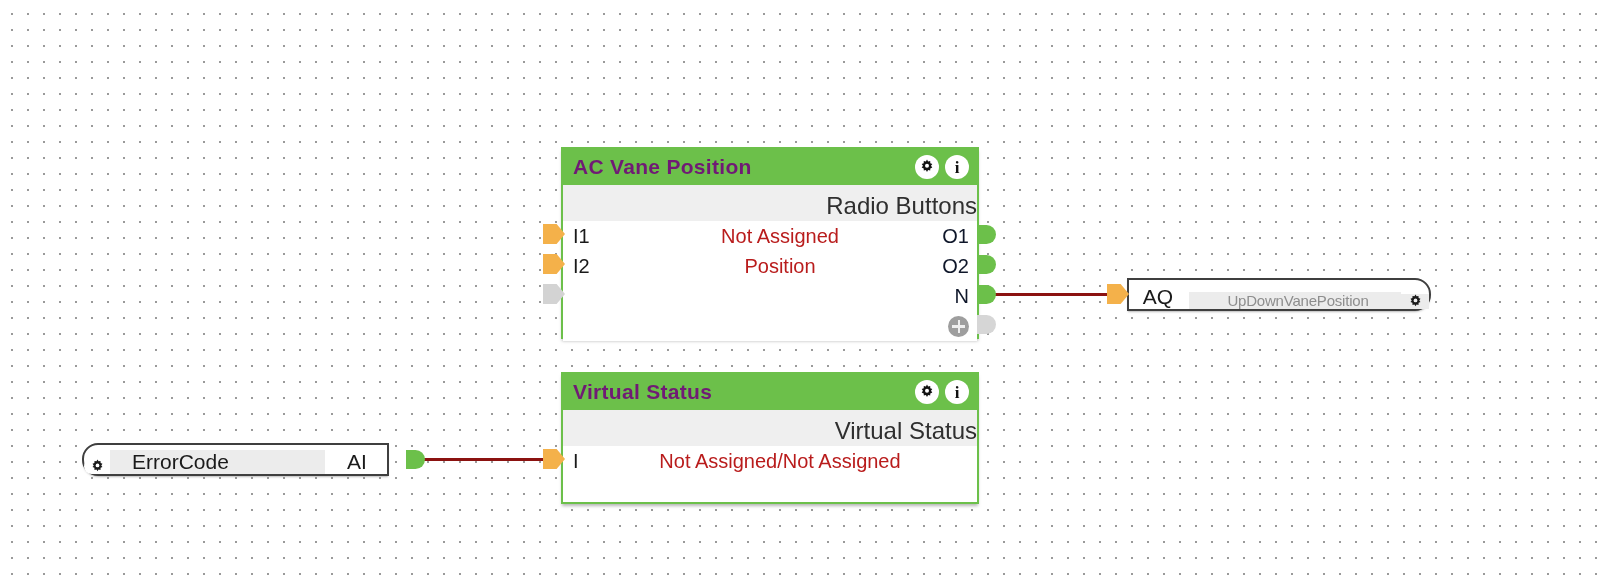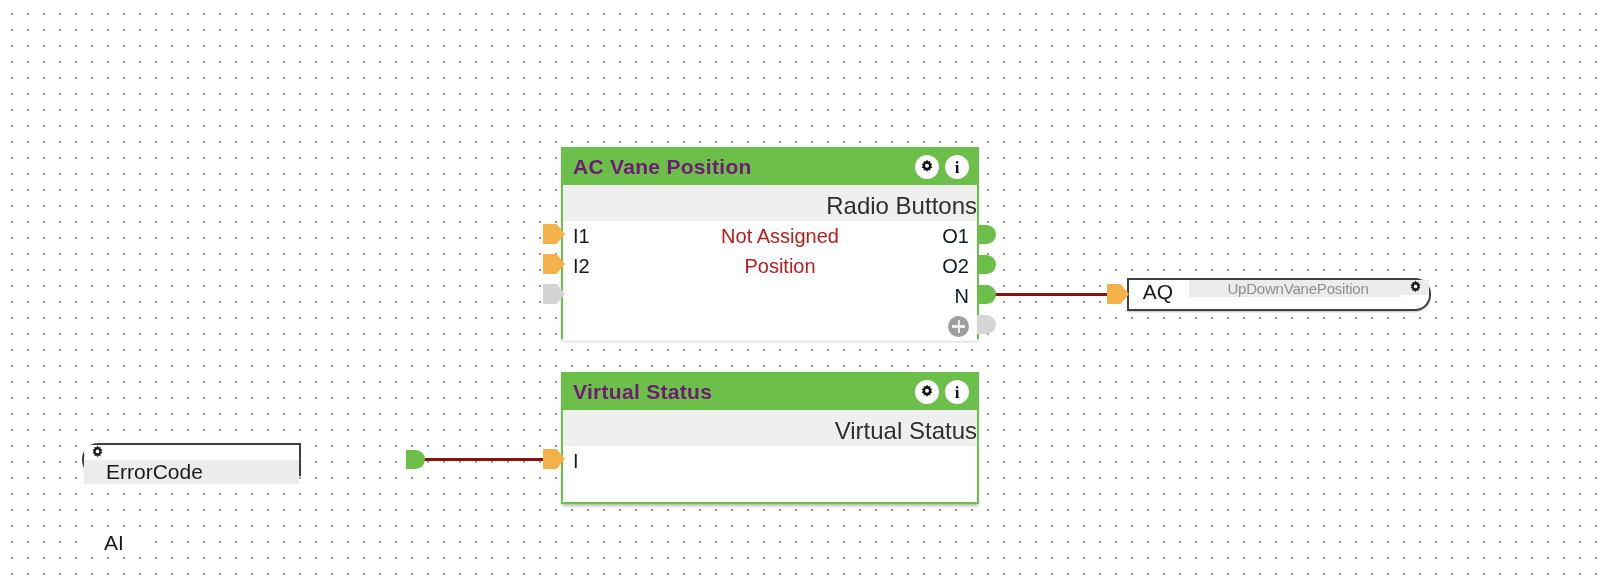--- a/index.html
+++ b/index.html
@@ -141,29 +141,29 @@
     width: 19px; height: 19px;
     background: #6cc04a;
     border-radius: 0 50% 50% 0;
   }
   .out-bullet.grey { background: #d6d6d6; }
 
   
   .pill {
     position: absolute;
     display: flex;
-    align-items: flex-start;
+    align-items: flex-end;
     height: 32px;
     border: 2px solid #3f3f3f;
     box-sizing: border-box;
     background: #ffffff;
     z-index: 5;
     box-shadow: 0 2px 2px -1px rgba(120,120,120,0.5);
   }
-  .pill.round-left  { border-radius: 16px 0 0 16px; flex-direction: column; }
+  .pill.round-left  { border-radius: 16px 0 0 16px; }
   .pill.round-right { border-radius: 0 16px 16px 0; }
   .pill-seg {
     display: flex;
     align-items: center;
     justify-content: center;
     padding: 0 10px;
     box-sizing: border-box;
   }
   .pill-seg.code {
     background: #ffffff;
@@ -312,20 +312,21 @@
         <div class="circ-icon">
           <span class="info-glyph">i</span>
         </div>
       </div>
     </div>
 
     <div class="node-subtitle">Virtual Status</div>
 
     <div class="port-row">
       <span class="port-in-label">I</span>
+      <span class="port-mid">Not Assigned/Not Assigned</span>
       <span class="port-out-label"></span>
     </div>
   </div>
 
   <div class="pill round-left" style="left:82px; top:443px; height:33px;">
     <div class="gear-slot left-cap">
       <svg width="15" height="15" viewBox="0 0 16 16" aria-hidden="true">
         <path fill="#1a1a1a" d="M8 0.6l1.1 1.9 2.1-0.5 0.1 2.2 2 0.9-1.3 1.7 1.3 1.7-2 0.9-0.1 2.2-2.1-0.5L8 13.0l-1.1-1.9-2.1 0.5-0.1-2.2-2-0.9L4 6.8 2.7 5.1l2-0.9 0.1-2.2 2.1 0.5z"></path>
         <circle cx="8" cy="6.8" r="2.0" fill="#ffffff"></circle>
       </svg>

